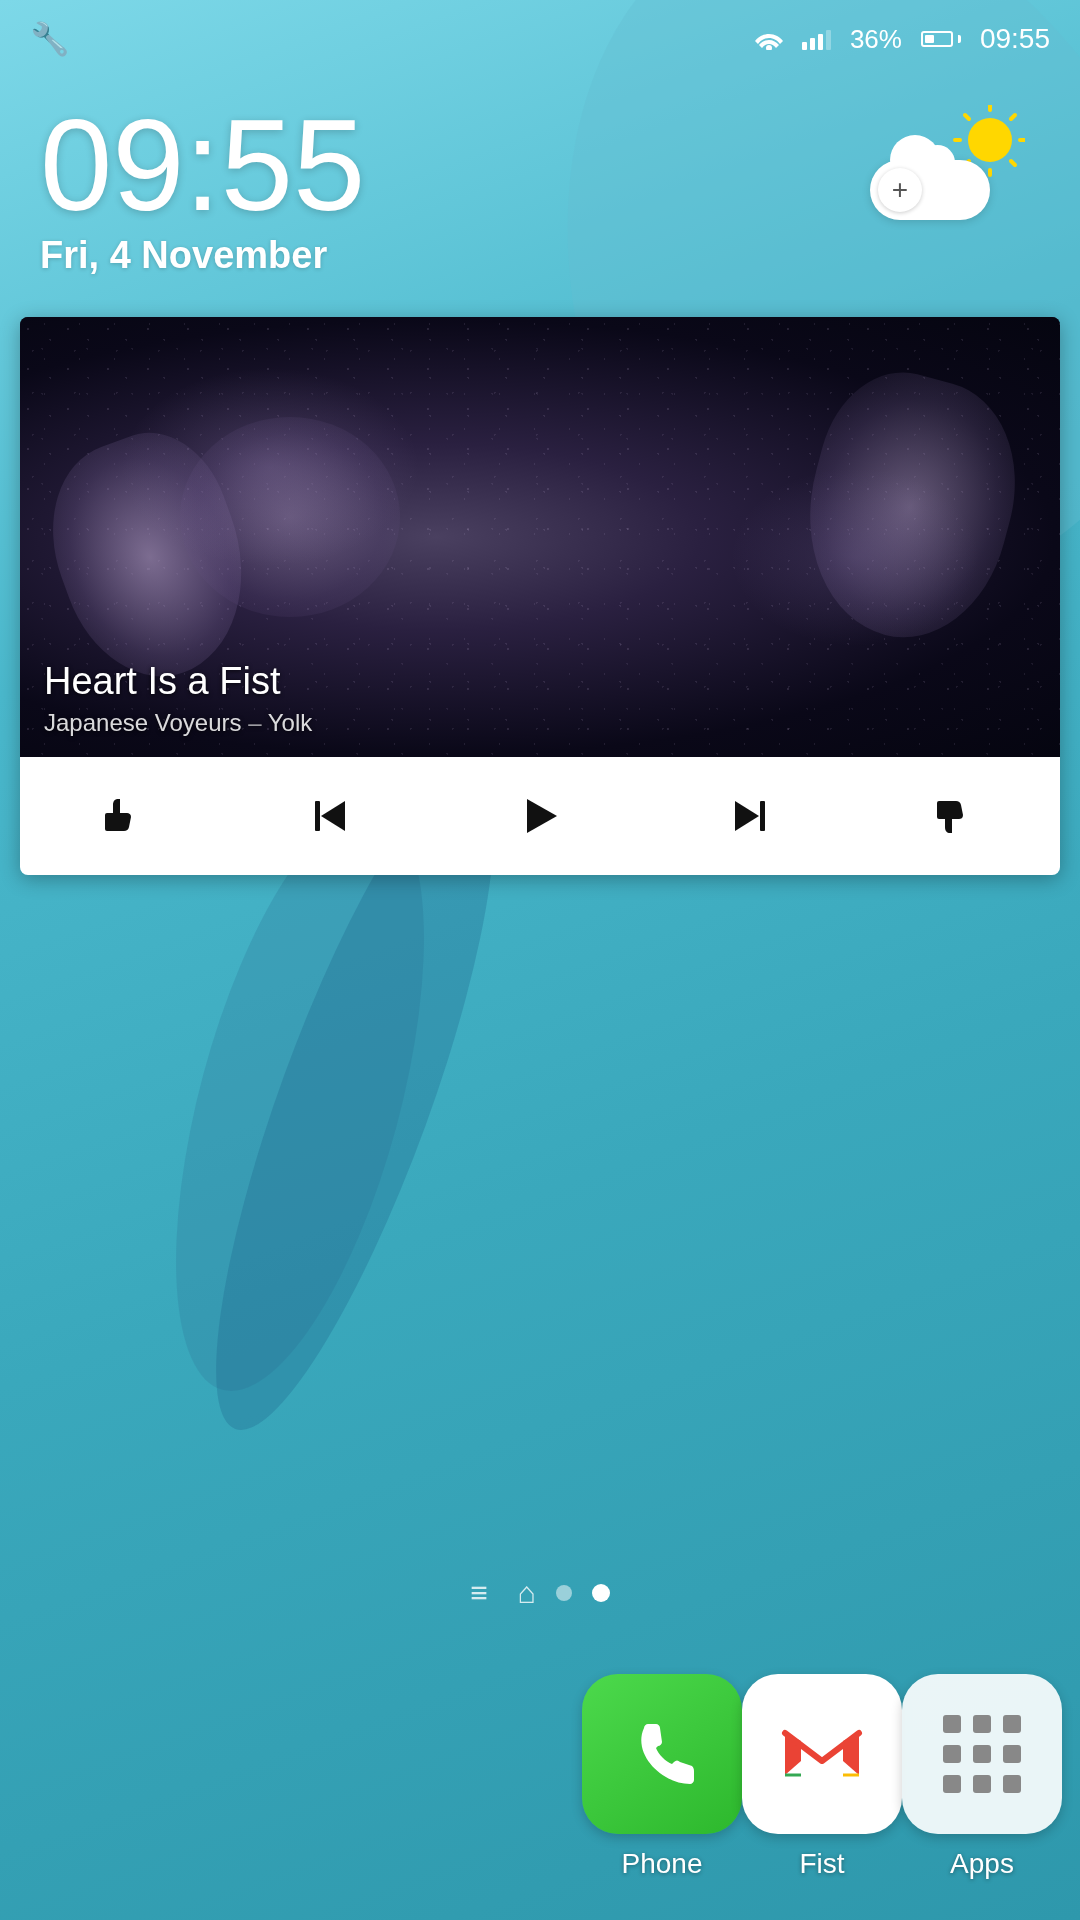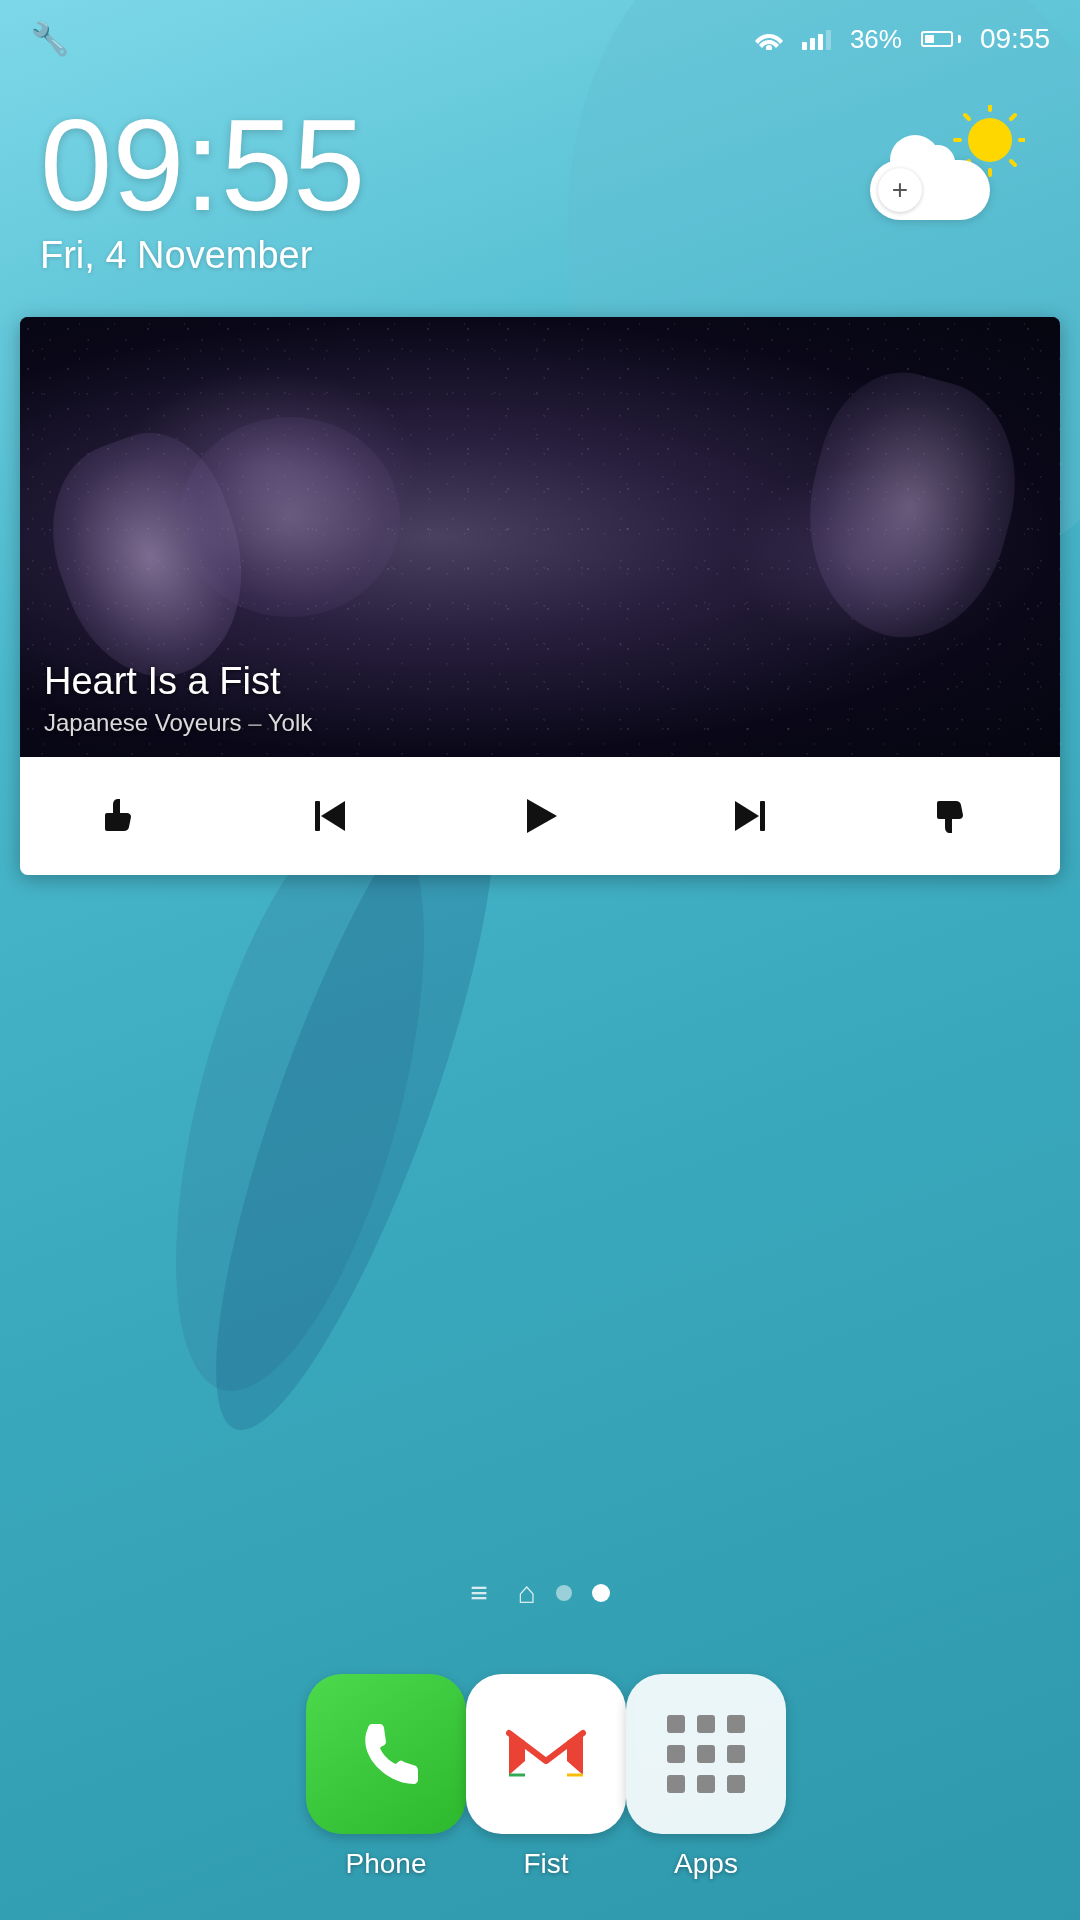--- a/index.html
+++ b/index.html
@@ -108,21 +108,21 @@
       font-size: 130px;
       color: white;
       font-weight: 200;
       line-height: 1;
       text-shadow: 0 2px 8px rgba(0,0,0,0.2);
     }
 
     .clock-date {
       font-size: 38px;
       color: white;
-      font-weight: 400;
+      font-weight: 700;
       margin-top: 4px;
       text-shadow: 0 1px 4px rgba(0,0,0,0.2);
     }
 
     
     .weather-widget {
       position: absolute;
       top: 110px;
       right: 50px;
       z-index: 10;
@@ -331,21 +331,21 @@
 
     
     .app-dock {
       position: absolute;
       bottom: 0;
       left: 0;
       right: 0;
       z-index: 10;
       padding: 30px 18px 40px 30px;
       display: flex;
-      justify-content: center;
+      justify-content: flex-end;
       align-items: flex-end;
     }
 
     .app-icon-wrapper {
       display: flex;
       flex-direction: column;
       align-items: center;
       gap: 14px;
     }
 

